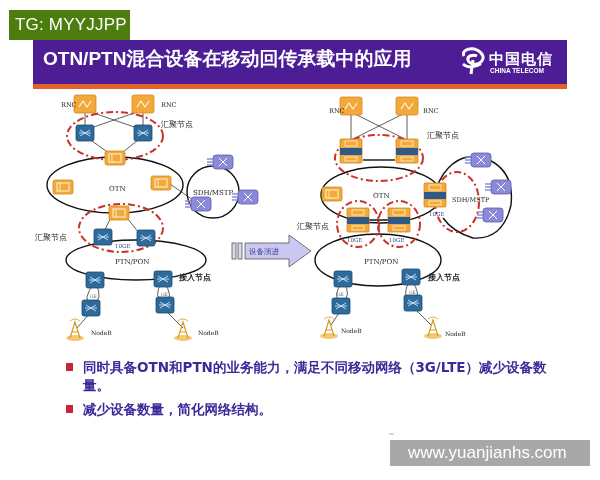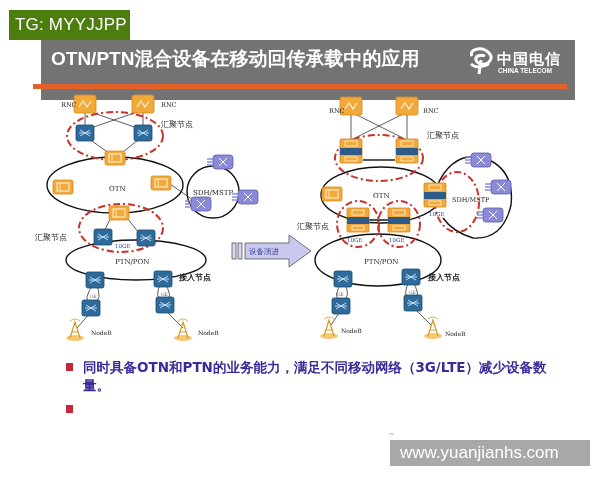--- a/index.html
+++ b/index.html
@@ -2,38 +2,38 @@
 <html><head>
 <meta charset="utf-8">
 <style>
   html, body { margin:0; padding:0; }
   body { width:600px; height:480px; background:#ffffff; position:relative; overflow:hidden;
          font-family:"DejaVu Sans", sans-serif; }
   .wm-top { position:absolute; left:9px; top:10px; width:121px; height:30px; background:#4d7c0f;
             color:#ffffff; font-family:"Liberation Sans", sans-serif; font-size:17px; line-height:30px;
             padding-left:6px; box-sizing:border-box; letter-spacing:0.2px; }
   .slide { position:absolute; left:33px; top:40px; width:534px; height:390px; background:#ffffff; }
-  .titlebar { position:absolute; left:0; top:0; width:534px; height:60px; background:#737373;margin-left:8px; }
+  .titlebar { position:absolute; left:0; top:0; width:534px; height:48px; background:#4c1d95; }
   .orange { position:absolute; left:0; top:44px; width:534px; height:5px; background:#e2622a; }
   .title { position:absolute; left:10px; top:6px; color:#ffffff; font-size:19px; font-weight:bold;
            font-family:"Liberation Sans", sans-serif; white-space:nowrap; letter-spacing:0px; }
   .logo { position:absolute; left:426px; top:5px; width:106px; height:36px; }
   .logo-glyph { position:absolute; left:0; top:1px; width:28px; height:30px; }
   .logo-cn { position:absolute; left:30px; top:5px; color:#fff; font-size:15px; font-weight:bold;
              font-family:"DejaVu Serif", serif; letter-spacing:1px; white-space:nowrap; }
   .logo-en { position:absolute; left:31px; top:22px; color:#fff; font-size:6.5px; font-weight:bold;
              font-family:"Liberation Sans", sans-serif; white-space:nowrap; }
   .diagram { position:absolute; left:0; top:50px; width:534px; height:258px; }
   .bullets { position:absolute; left:30px; top:318px; width:500px; }
   .bullet { position:relative; padding-left:20px; color:#3a2a9a; font-weight:bold; font-size:13.5px;
             line-height:18px; margin-bottom:6px; font-family:"DejaVu Sans", sans-serif; }
   .bullet .sq { position:absolute; left:3px; top:5px; width:7px; height:8px; background:#c8263a; }
   .wm-bot { position:absolute; left:390px; top:440px; width:200px; height:26px; background:#a8a8a8;
             color:#ffffff; font-family:"Liberation Sans", sans-serif; font-size:17px; line-height:26px;
-            padding-left:10px; box-sizing:border-box; }
+            padding-left:18px; box-sizing:border-box; }
   .tiny-mark { position:absolute; left:389px; top:433px; width:5px; height:2px; background:#d8d8d8; }
   svg text { font-family:"DejaVu Serif", serif; }
 </style>
 </head>
 <body>
 
 <div class="wm-top">TG: MYYJJPP</div>
 
 <div class="slide">
   <div class="titlebar">
@@ -217,18 +217,19 @@
     </g>
   </svg>
 
   <div class="bullets">
     <div class="bullet">
       <span class="sq"></span>
       <span>同时具备OTN和PTN的业务能力，满足不同移动网络（3G/LTE）减少设备数量。</span>
     </div>
     <div class="bullet">
       <span class="sq"></span>
+      <span>减少设备数量，简化网络结构。</span>
     </div>
   </div>
 </div>
 
 <div class="tiny-mark"></div>
 <div class="wm-bot">www.yuanjianhs.com</div>
 
 </body></html>

